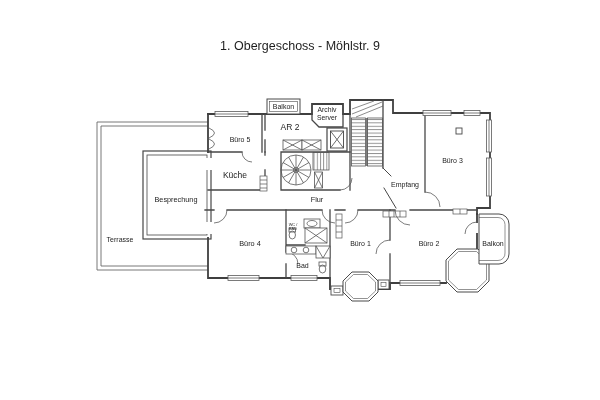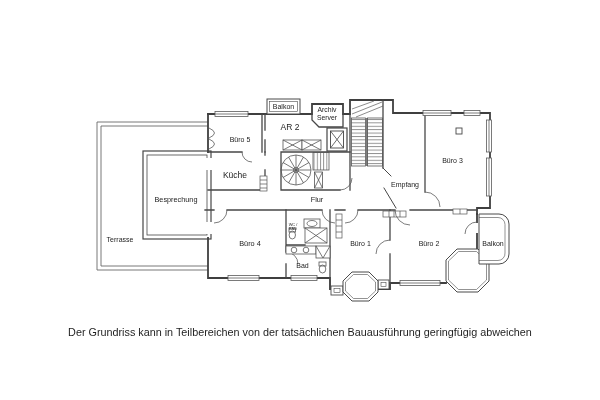--- a/index.html
+++ b/index.html
@@ -9,20 +9,21 @@
          font-size:12.5px;color:#1e1e1e;}
   .caption{position:absolute;top:326px;left:0;width:100%;text-align:center;
          font-size:10.8px;color:#1e1e1e;}
   svg{position:absolute;left:0;top:0;}
   text{fill:#1c1c1c;}
 </style>
 </head>
 <body>
 
 <div class="stage">
+  <div class="title">1. Obergeschoss - Möhlstr. 9</div>
 
   <svg width="600" height="400" viewBox="0 0 600 400">
     <defs>
       <pattern id="ht" width="8" height="3.4" patternUnits="userSpaceOnUse">
         <path d="M0,0.5 H8" stroke="#5a5a5a" stroke-width="0.7"></path>
       </pattern>
       <pattern id="vt" width="3.2" height="20" patternUnits="userSpaceOnUse">
         <path d="M0.5,0 V20" stroke="#5a5a5a" stroke-width="0.7"></path>
       </pattern>
     </defs>
@@ -204,14 +205,13 @@
       <text x="250" y="245.5" font-size="7.3">Büro 4</text>
       <text x="293" y="226" font-size="3.9">WC /</text>
       <text x="293" y="230.3" font-size="3.9">BAD</text>
       <text x="302.5" y="267.5" font-size="7">Bad</text>
       <text x="360.5" y="246" font-size="7">Büro 1</text>
       <text x="429" y="246" font-size="7">Büro 2</text>
       <text x="493" y="246" font-size="7">Balkon</text>
     </g>
   </svg>
 
-  <div class="caption">Der Grundriss kann in Teilbereichen von der tatsächlichen Bauausführung geringfügig abweichen</div>
 </div>
 
 </body></html>

